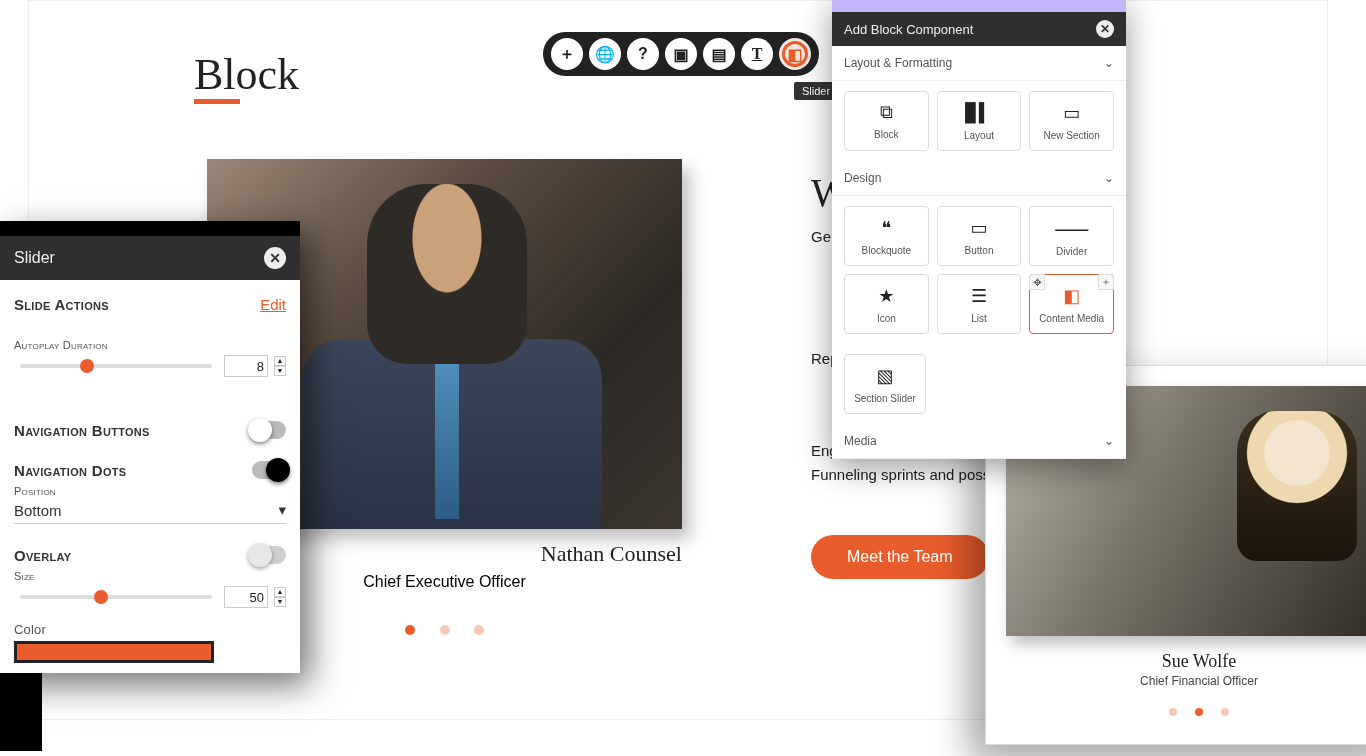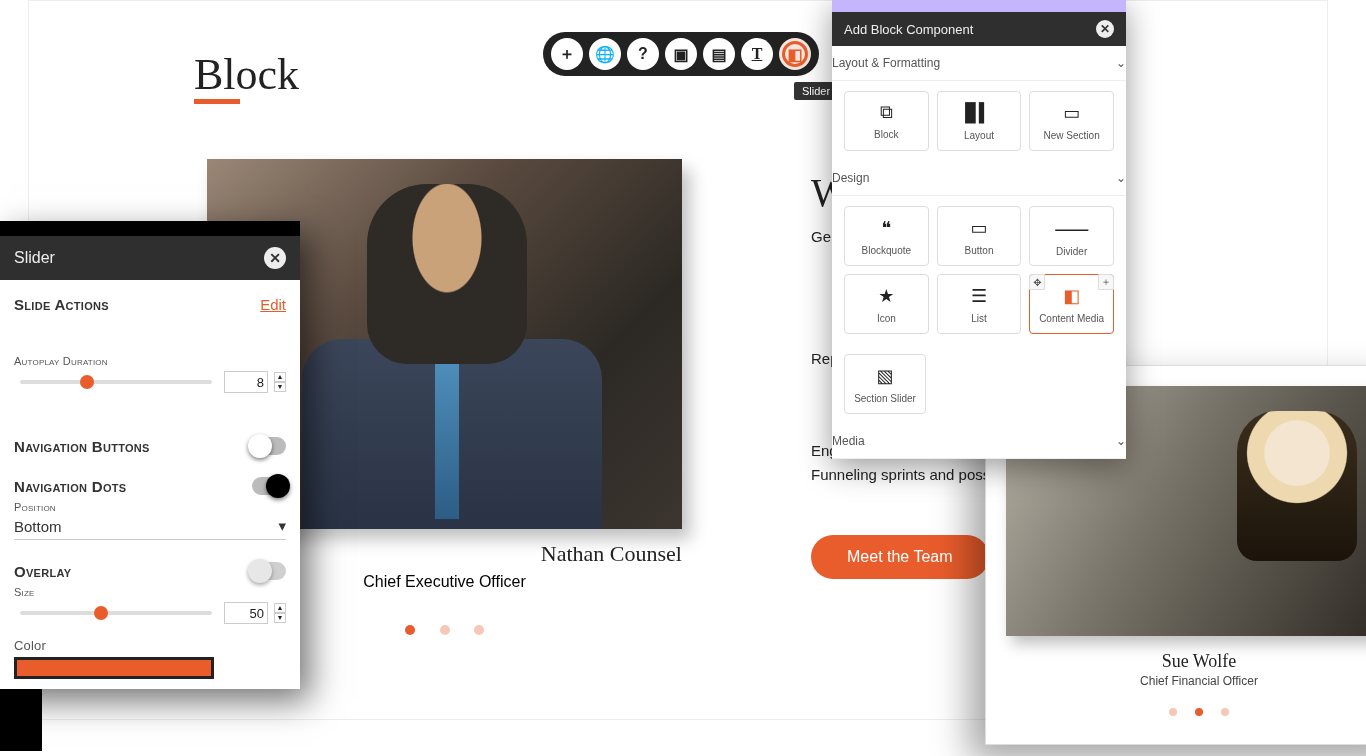--- a/index.html
+++ b/index.html
@@ -52,21 +52,21 @@
   .num-box { width: 44px; height: 22px; border: 1px solid #ccc; display: flex; align-items: center; justify-content: flex-end; padding-right: 3px; font-size: 13px; }
   .stepper { width: 12px; display: flex; flex-direction: column; }
   .stepper div { height: 10px; border: 1px solid #ccc; font-size: 7px; text-align: center; line-height: 7px; cursor: pointer; }
   .dropdown { width: 100%; border-bottom: 1px solid #ccc; padding: 4px 0; font-size: 15px; color: #333; display: flex; justify-content: space-between; align-items: center; cursor: pointer; }
   .color-swatch { width: 200px; height: 22px; background: #e95c2b; border: 3px solid #222; margin-top: 4px; }
 
   
   .abc { position: absolute; top: 0; left: 832px; width: 294px; background: #fff; z-index: 60; box-shadow: 0 8px 30px rgba(0,0,0,0.4); border-top: 12px solid #c4b5fd; }
   .abc-header { background: #2f2f2f; color: #eee; padding: 8px 12px; font-size: 13px; display: flex; justify-content: space-between; align-items: center; }
   .abc-close { width: 18px; height: 18px; border-radius: 50%; background: #eee; color: #333; display: flex; align-items: center; justify-content: center; font-size: 12px; font-weight: bold; cursor: pointer; }
-  .abc-cat { background: #fff; padding: 10px 0; font-size: 12px; color: #555; display: flex; justify-content: space-between; border-bottom: 1px solid #eee; cursor: pointer; }
+  .abc-cat { background: #fff; padding: 10px 12px; font-size: 12px; color: #555; display: flex; justify-content: space-between; border-bottom: 1px solid #eee; cursor: pointer; }
   .abc-grid { display: grid; grid-template-columns: repeat(3, 1fr); gap: 8px; padding: 10px 12px; }
   .abc-item { height: 60px; border: 1px solid #ddd; border-radius: 4px; display: flex; flex-direction: column; align-items: center; justify-content: center; gap: 6px; font-size: 10px; color: #555; cursor: pointer; position: relative; }
   .abc-item .ico { font-size: 18px; color: #222; }
   .abc-item.active { border-color: #e95c2b; }
   .abc-item.active .ico { color: #e95c2b; }
   .abc-item .corner { position: absolute; width: 16px; height: 16px; font-size: 10px; display: flex; align-items: center; justify-content: center; background: #f7f7f7; border: 1px solid #ddd; }
   .abc-item .corner.left { top: -1px; left: -1px; border-radius: 4px 0 0 0; }
   .abc-item .corner.right { top: -1px; right: -1px; border-radius: 0 4px 0 0; }
   .abc-grid.single { grid-template-columns: 82px; }
 
@@ -132,21 +132,21 @@
     <span>Slider</span>
     <span class="panel-close">✕</span>
   </div>
   <div class="panel-body">
     <div class="row">
       <span class="section-label">Slide Actions</span>
       <span class="edit-link">Edit</span>
     </div>
     <div class="sp"></div>
 
-    <div class="sublabel" style="margin-top:20px">Autoplay Duration</div>
+    <div class="sublabel" style="margin-top:4px">Autoplay Duration</div>
     <div class="slider-row">
       <div class="slider-track">
           <div class="slider-thumb" style="left:35%"></div>
         </div>
       <div class="num-box">8</div>
       <div class="stepper">
           <div>▲</div>
           <div>▼</div>
         </div>
     </div>

